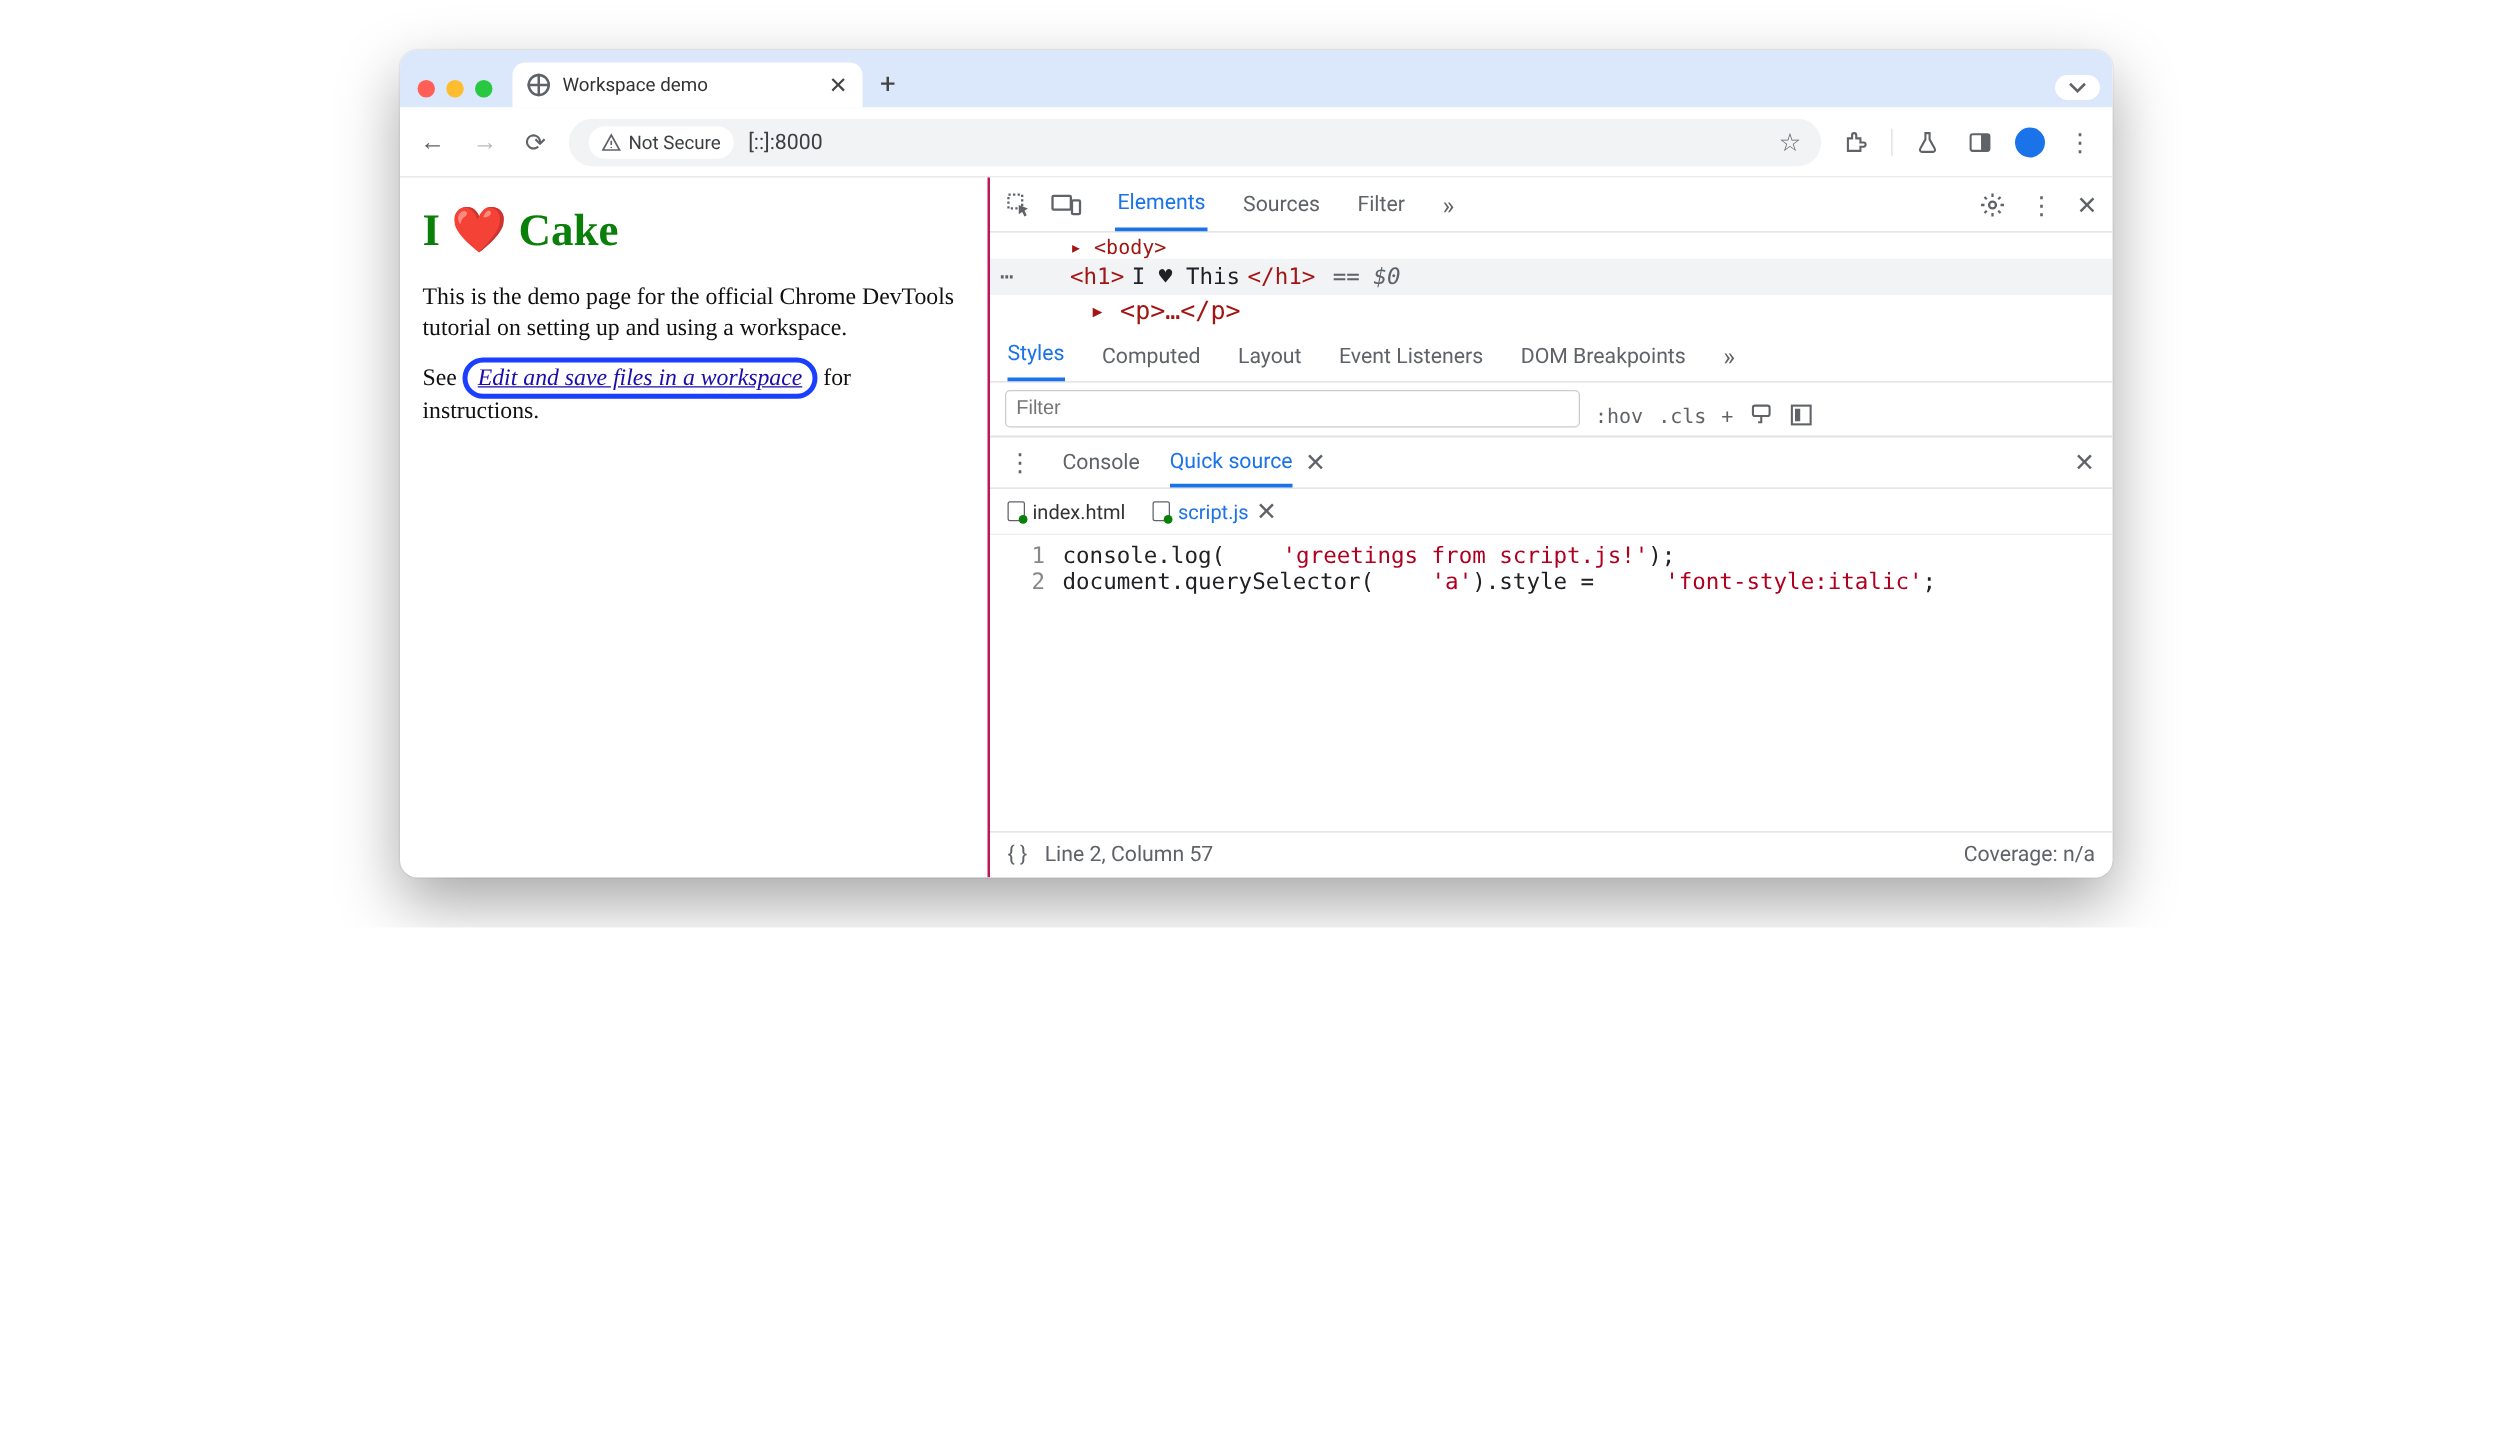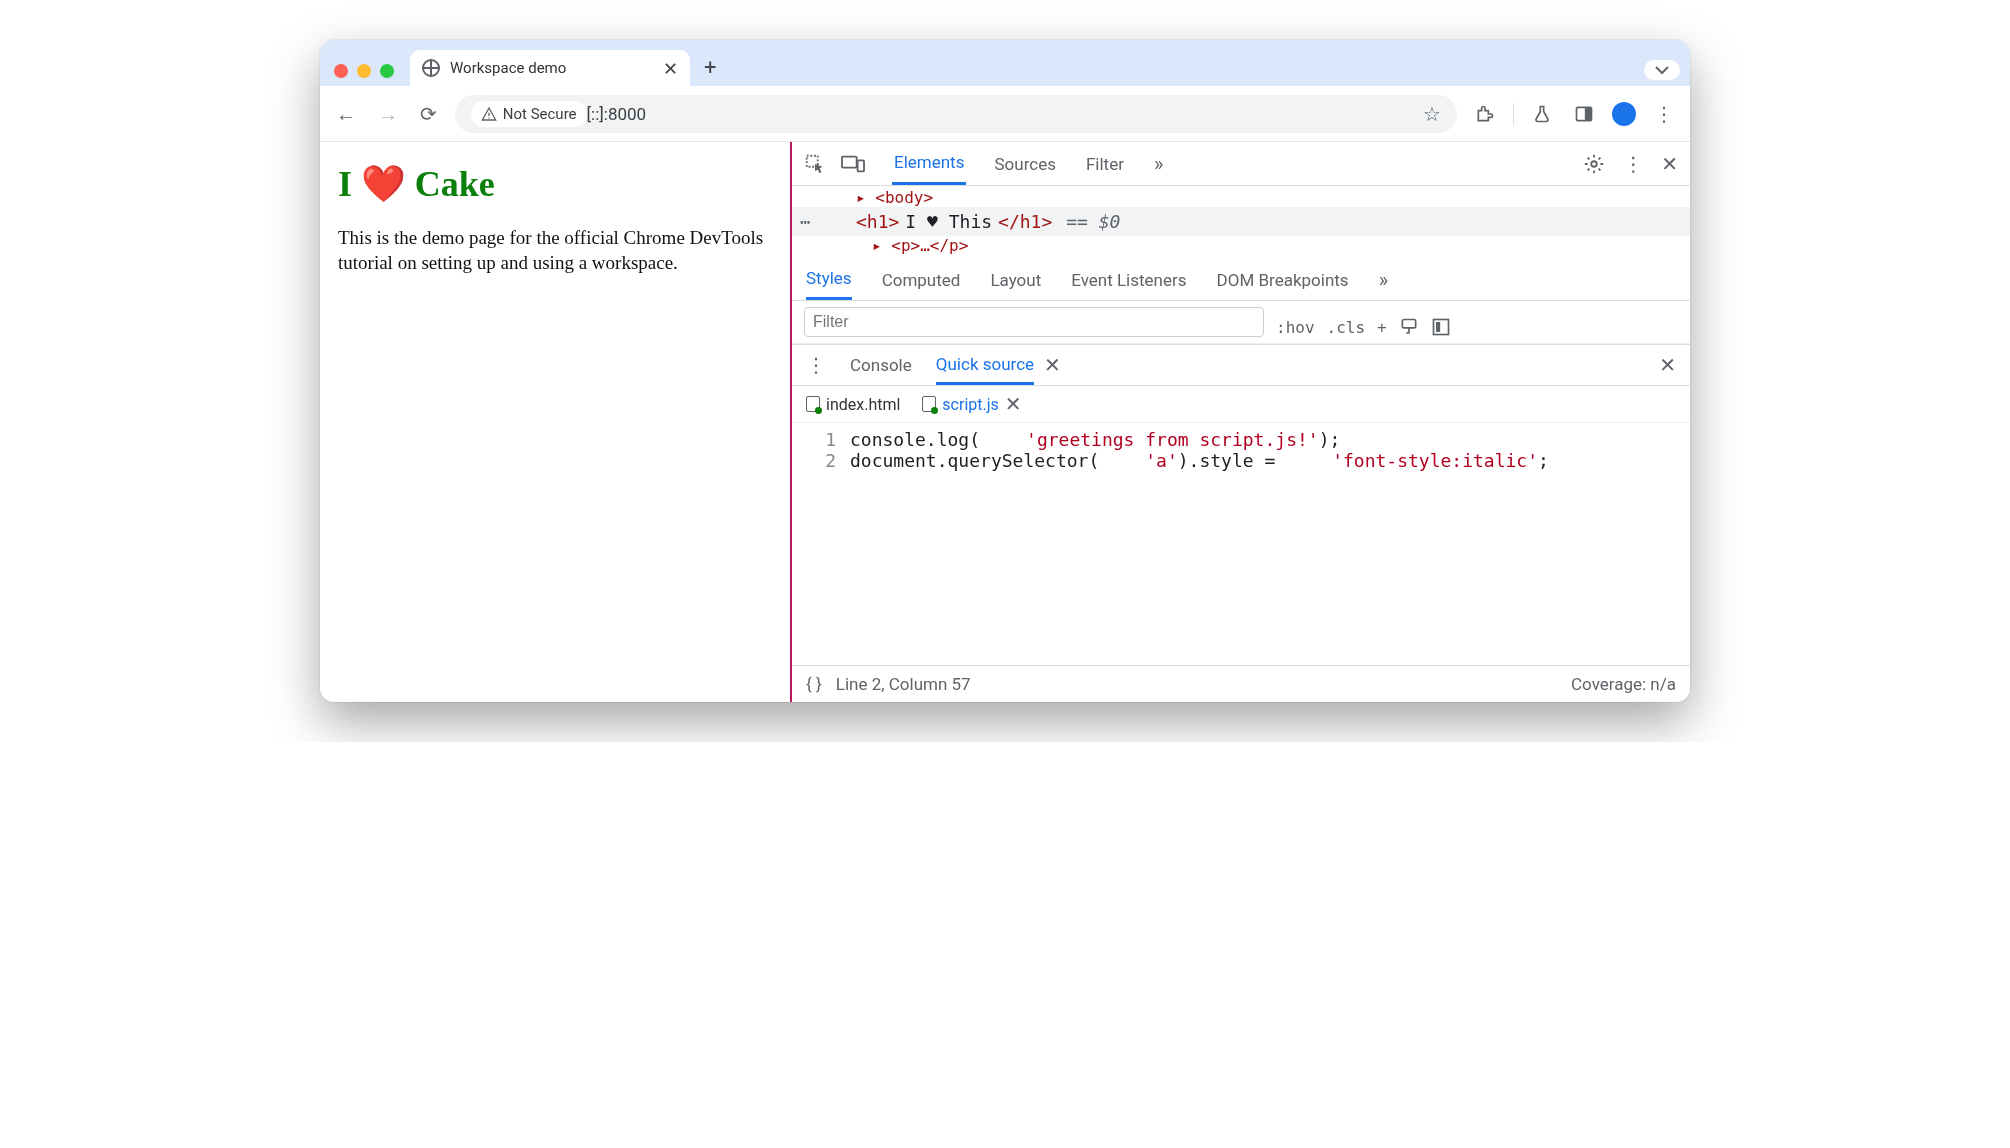--- a/index.html
+++ b/index.html
@@ -51,21 +51,21 @@
   
   .toolbar {
     background:#fff;
     height:56px;
     display:flex;align-items:center;gap:14px;padding:0 12px;
     border-bottom:1px solid #e3e3e3;
   }
   .nav-ico{font-size:20px;color:#5f6368;cursor:pointer;padding:4px;}
   .omnibox{
     flex:1; background:#f1f3f4; border-radius:22px; height:38px;
-    display:flex;align-items:center;padding:0 16px;color:#3c4043;font-size:17px;text-align:right;
+    display:flex;align-items:center;padding:0 16px;gap:12px;color:#3c4043;font-size:17px;text-align:right;
   }
   .chip{background:#fff;border-radius:14px;padding:4px 10px;display:flex;align-items:center;gap:6px;font-size:15px;}
   .warn{width:16px;height:16px;}
   .star{font-size:20px;color:#5f6368;cursor:pointer;}
   .ico-btn{font-size:20px;color:#5f6368;cursor:pointer;padding:4px;}
   .sep{width:1px;height:22px;background:#ddd;}
   .avatar{width:24px;height:24px;border-radius:50%;background:#1a73e8;display:inline-block;}
   
   .split{display:flex;height:560px;}
   .page{width:470px;padding:18px 18px;font-family:Georgia,serif;font-size:19px;color:#111;line-height:1.35;}
@@ -76,21 +76,21 @@
   .devtools{flex:1;border-left:2px solid #be185d;display:flex;flex-direction:column;background:#fff;font-size:17px;color:#202124;}
   .dt-tabs{display:flex;align-items:center;gap:26px;padding:0 12px;height:44px;border-bottom:1px solid #ddd;}
   .dt-tab{color:#5f6368;cursor:pointer;padding:10px 2px;}
   .dt-tab.active{color:#1a73e8;border-bottom:3px solid #1a73e8;}
   .dt-icons{margin-left:auto;display:flex;gap:18px;align-items:center;color:#5f6368;}
   .dom-row{background:#f1f3f4;padding:4px 10px 4px 64px;font-family:ui-monospace,Menlo,monospace;font-size:18px;display:flex;align-items:center;gap:6px;position:relative;}
   .dom-above{padding:2px 10px 0 64px;font-family:ui-monospace,Menlo,monospace;font-size:16px;color:#a31515;}
   .dom-dots{position:absolute;left:8px;color:#5f6368;letter-spacing:2px;}
   .tag{color:#a31515;}
   .eq{color:#5f6368;font-style:italic;}
-  .dom-below{padding:0 10px 4px 80px;font-family:ui-monospace,Menlo,monospace;font-size:16px;color:#a31515;}
+  .dom-below{padding:0 10px 4px 80px;font-family:ui-monospace,Menlo,monospace;font-size:20px;color:#a31515;}
   .crumbs{display:flex;gap:18px;padding:6px 14px;border-top:1px solid #eee;border-bottom:1px solid #ddd;color:#a31515;font-size:17px;}
   .crumbs .sel{background:#d2e3fc;padding:1px 6px;border-radius:3px;}
   .styles-tabs{display:flex;gap:30px;padding:0 14px;height:42px;align-items:center;border-bottom:1px solid #ddd;color:#5f6368;}
   .styles-tabs .active{color:#1a73e8;border-bottom:3px solid #1a73e8;padding:9px 0;}
   .styles-bar{display:flex;align-items:flex-end;gap:12px;padding:6px 12px;border-bottom:1px solid #eee;}
   .filter-in{flex:0 0 460px;border:1px solid #ccc;border-radius:4px;padding:5px 8px;font-size:16px;color:#888;}
   .mono{font-family:ui-monospace,Menlo,monospace;font-size:16px;color:#5f6368;}
   .drawer-tabs{display:flex;align-items:center;gap:24px;padding:0 14px;height:42px;border-top:1px solid #ddd;border-bottom:1px solid #ddd;color:#5f6368;}
   .drawer-tabs .active{color:#1a73e8;border-bottom:3px solid #1a73e8;padding:8px 0;}
   .file-tabs{display:flex;gap:22px;padding:6px 14px;border-bottom:1px solid #eee;font-size:16px;color:#333;align-items:center;}
@@ -171,20 +171,23 @@
     <span class="ico-btn">⋮</span>
   </div>
 
   <div class="split">
 
     <div class="page">
       <h1>
         <span>I </span><span>❤️</span><span> Cake</span>
       </h1>
       <p>This is the demo page for the official Chrome DevTools tutorial on setting up and using a workspace.</p>
+      <p style="margin-top:14px">
+        <span>See </span><span class="hl"><a href="#">Edit and save files in a workspace</a></span><span> for instructions.</span>
+      </p>
     </div>
 
     <div class="devtools">
       <div class="dt-tabs">
         <span class="dt-pickers">
           <svg width="22" height="22" viewBox="0 0 24 24">
               <rect x="3" y="3" width="12" height="12" fill="none" stroke="#5f6368" stroke-width="2" stroke-dasharray="2 2"></rect>
               <path d="M12 12l8 3-3 2 2 4-2 1-2-4-3 2z" fill="#5f6368"></path>
             </svg>
           <svg width="26" height="22" viewBox="0 0 28 24">

